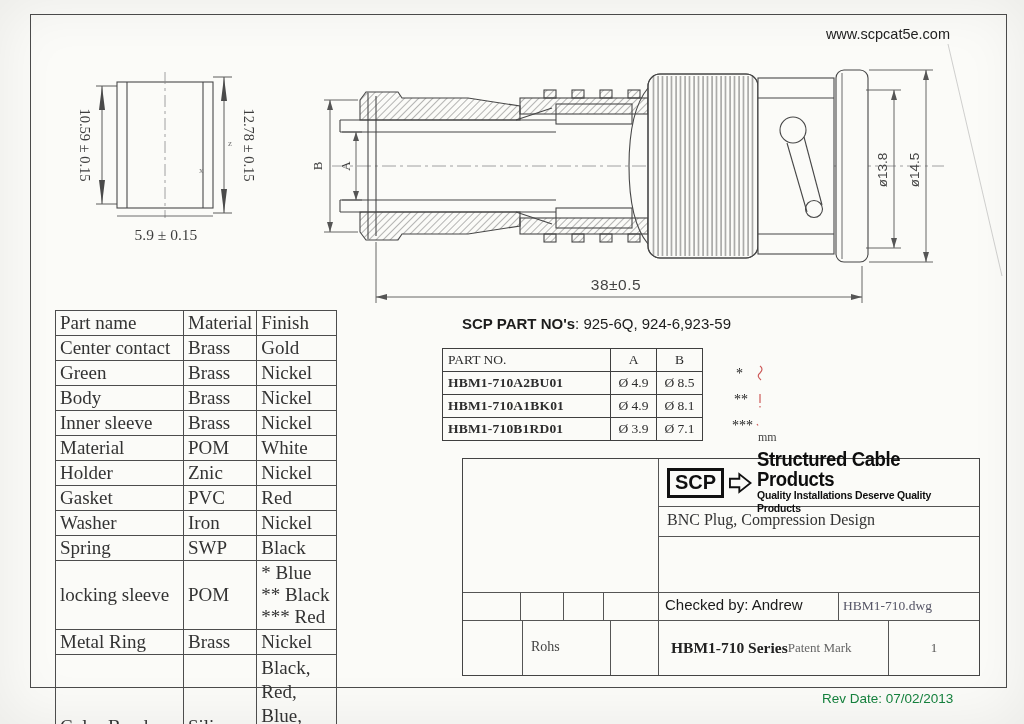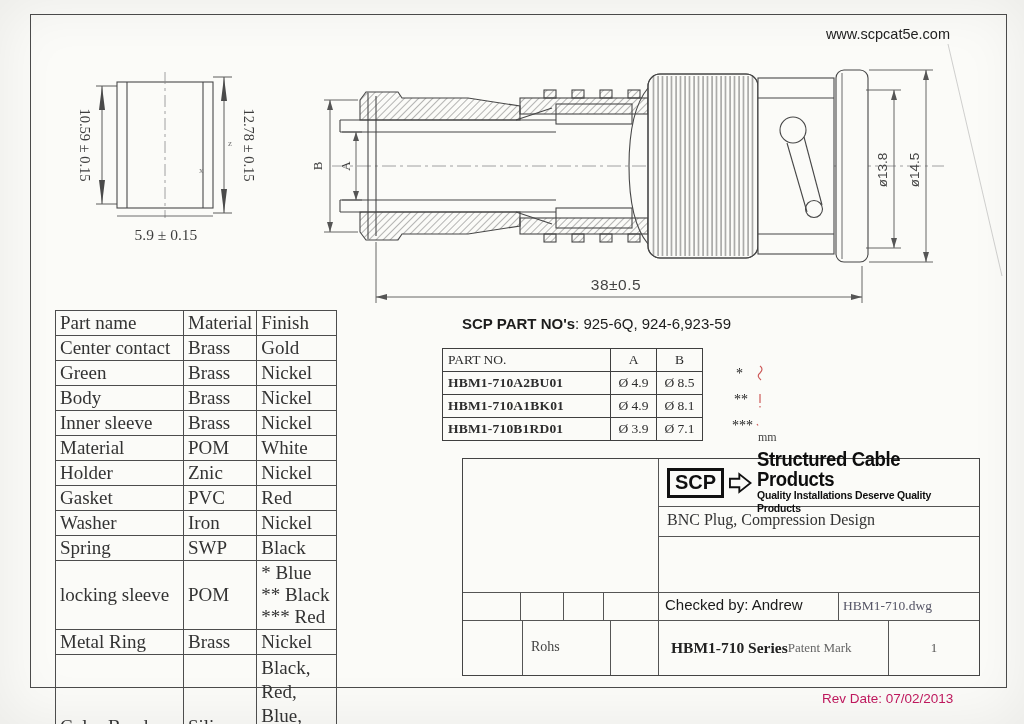--- a/index.html
+++ b/index.html
@@ -7,21 +7,21 @@
         font-family:"Liberation Serif", serif;color:#333;
         box-shadow:inset 0 0 60px rgba(0,0,0,0.07);}
   .frame{position:absolute;left:30px;top:14px;width:975px;height:672px;
          border:1.6px solid #4a4a4a;}
   .abs{position:absolute;}
   .sans{font-family:"Liberation Sans", sans-serif;}
   .serif{font-family:Liberation Serif, serif;}
 
   
   .website{left:760px;top:26px;width:190px;text-align:right;font-size:14.5px;color:#222;}
-  .revdate{left:822px;top:691px;width:190px;font-size:13.5px;color:#be185d;}
+  .revdate{left:822px;top:691px;width:190px;font-size:13.5px;color:#15803d;}
 
   
   table{border-collapse:collapse;}
   .parts-table{left:55px;top:310px;}
   .parts-table td,.parts-table th{border:1.1px solid #4d4d4d;font-weight:normal;
      text-align:left;padding:1px 4px;font-size:19px;color:#333;vertical-align:middle;}
   .parts-table col.c1{width:128px}.parts-table col.c2{width:60px}.parts-table col.c3{width:80px}
   .parts-table tr{height:22px;}
   .parts-table tr.tall{height:58px;}
   .parts-table tr.mid{height:25px;}

